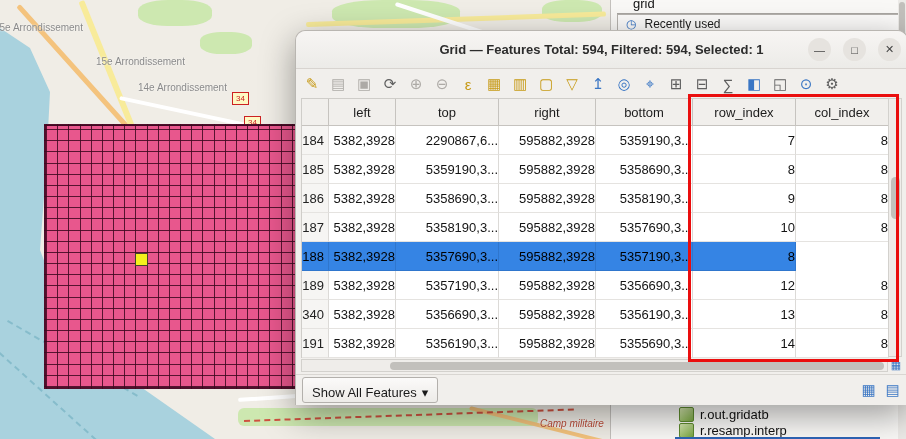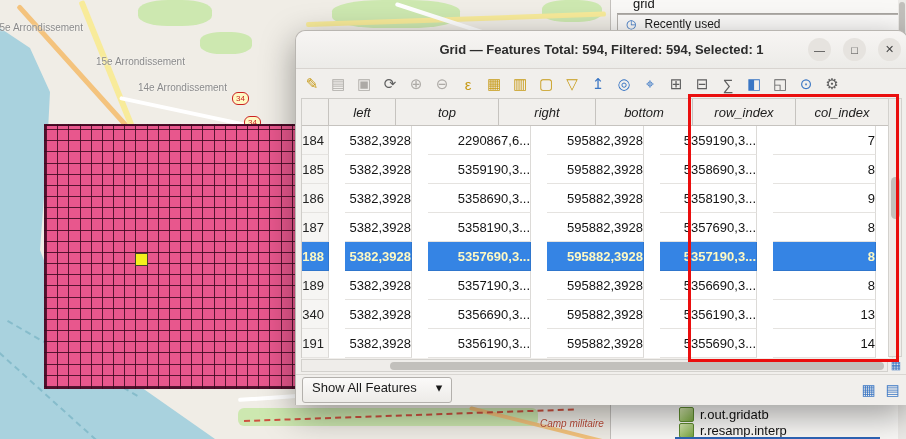--- a/index.html
+++ b/index.html
@@ -8,21 +8,21 @@
 
   
   .map{position:absolute;inset:0;background:#f0ede6;overflow:hidden;}
   .park{position:absolute;background:#cde8b0;border-radius:40%;}
   .road{position:absolute;transform-origin:0 0;border-radius:2px;}
   .ferry{position:absolute;border-top:2px dashed #86bccb;transform-origin:0 0;}
   .maplabel{position:absolute;font-size:10px;color:#8a8a8a;text-shadow:0 0 2px #fff;white-space:nowrap;}
   .camplabel{position:absolute;font-size:10px;font-style:italic;color:#b94a36;text-shadow:0 0 2px #fff;white-space:nowrap;}
   .campline{position:absolute;border-top:2px dashed #cf5240;transform-origin:0 0;}
   .badge{position:absolute;width:15px;height:11px;background:#fef9c3;border:1px solid #cc2222;color:#cc2222;
-         font-size:8px;line-height:11px;text-align:center;border-radius:6px;}
+         font-size:8px;line-height:11px;text-align:center;border-radius:0;}
   .grid-overlay{position:absolute;left:44px;top:124px;width:268px;height:261px;
      background-color:#e8578d;
      background-image:
        repeating-linear-gradient(0deg, rgba(62,8,32,.85) 0 1px, transparent 1px 11.17px),
        repeating-linear-gradient(90deg, rgba(62,8,32,.85) 0 1px, transparent 1px 11.17px);
      border:2px solid rgba(62,8,32,.9);}
   .cell-highlight{position:absolute;left:135px;top:253px;width:11px;height:11px;
      background:#f4f01c;border:1px solid #44442a;}
 
   
@@ -50,35 +50,35 @@
   .winbtns{position:absolute;right:6px;top:7px;display:flex;gap:12px;}
   .win-btn{width:23px;height:23px;border-radius:50%;background:#e6e3df;display:flex;align-items:center;
      justify-content:center;font-size:11px;color:#444;}
   .toolbar{position:absolute;left:6px;top:40px;height:26px;display:flex;align-items:center;gap:6px;}
   .ico{width:20px;height:20px;display:flex;align-items:center;justify-content:center;font-size:15px;}
   .ic-gold{color:#c79a16}.ic-gray{color:#5f5f5f}.ic-blue{color:#3a76c4}.ic-dis{color:#adaaa6}
 
   .tbl{position:absolute;left:5px;top:67px;width:587px;background:#fff;border-left:1px solid #cfcdc9;border-top:1px solid #cfcdc9;}
   .thead,.tr{display:grid;grid-template-columns:27px 67px 103px 97px 97px 103px 1fr;}
   .thead{height:27px;}
-  .tr{height:29px;gap:16px;}
+  .tr{height:29px;}
   .th{background:#f1efec;border-right:1px solid #c6c3bf;border-bottom:1px solid #c6c3bf;
-     display:flex;align-items:center;justify-content:center;font-size:13px;color:#1c1c1c;font-style:italic;}
+     display:flex;align-items:center;justify-content:center;font-size:13px;color:#1c1c1c;}
   .td{border-right:1px solid #dcdad7;border-bottom:1px solid #e5e3e0;background:#fff;
      display:flex;align-items:center;justify-content:flex-end;padding-right:0;font-size:13px;color:#141414;overflow:hidden;}
   .td.n{background:#f6f5f3;padding-right:4px;color:#222;}
-  .tr.sel .td{background:#3584e4;color:#fef9c3;border-color:#2f76cd;font-weight:bold;}
+  .tr.sel .td{background:#3584e4;color:#000000;border-color:#2f76cd;}
   .vs{position:absolute;left:592px;top:67px;width:14px;height:259px;background:#efedea;border:1px solid #d3d1cd;box-sizing:border-box;}
   .vs-thumb{position:absolute;left:2px;top:78px;width:9px;height:42px;background:#c2c0bc;border-radius:5px;}
   .hs{position:absolute;left:5px;top:328px;width:587px;height:13px;background:#efedea;border:1px solid #d3d1cd;box-sizing:border-box;}
   .hs-thumb{position:absolute;left:88px;right:3px;top:2px;height:8px;background:#c2c0bc;border-radius:4px;}
   .corner-ic{position:absolute;left:594px;top:328px;width:12px;height:12px;color:#3a76c4;font-size:11px;line-height:12px;text-align:center;}
   .bb{position:absolute;left:0;right:0;bottom:0;height:30px;background:#f1efec;border-top:1px solid #d9d6d2;
      display:flex;align-items:center;padding:0 6px;}
-  .saf{display:flex;align-items:flex-start;gap:19px;border:1px solid #b3b0ac;border-radius:3px;
+  .saf{display:flex;align-items:flex-end;gap:5px;border:1px solid #b3b0ac;border-radius:3px;
      background:linear-gradient(#fbfaf9,#edebe8);padding:2px 9px;font-size:13px;color:#1a1a1a;height:20px;}
   .bb-icons{margin-left:auto;display:flex;gap:7px;}
   .bb-ic{width:17px;height:17px;color:#3a76c4;font-size:15px;display:flex;align-items:center;justify-content:center;}
 
   .anno{position:absolute;left:688px;top:94px;width:205px;height:262px;border:3px solid #ea0e0e;z-index:60;pointer-events:none;}
 </style>
 </head>
 <body>
 
 <div class="screen">
@@ -215,36 +215,38 @@
         <div class="td">5358190,3...</div>
         <div class="td">9</div>
         <div class="td">8</div>
       </div>
       <div class="tr">
         <div class="td n">187</div>
         <div class="td">5382,3928</div>
         <div class="td">5358190,3...</div>
         <div class="td">595882,3928</div>
         <div class="td">5357690,3...</div>
+        <div class="td">10</div>
         <div class="td">8</div>
       </div>
       <div class="tr sel">
         <div class="td n">188</div>
         <div class="td">5382,3928</div>
         <div class="td">5357690,3...</div>
         <div class="td">595882,3928</div>
         <div class="td">5357190,3...</div>
         <div class="td">8</div>
       </div>
       <div class="tr">
         <div class="td n">189</div>
         <div class="td">5382,3928</div>
         <div class="td">5357190,3...</div>
         <div class="td">595882,3928</div>
         <div class="td">5356690,3...</div>
+        <div class="td">12</div>
         <div class="td">8</div>
       </div>
       <div class="tr">
         <div class="td n">340</div>
         <div class="td">5382,3928</div>
         <div class="td">5356690,3...</div>
         <div class="td">595882,3928</div>
         <div class="td">5356190,3...</div>
         <div class="td">13</div>
         <div class="td">8</div>

